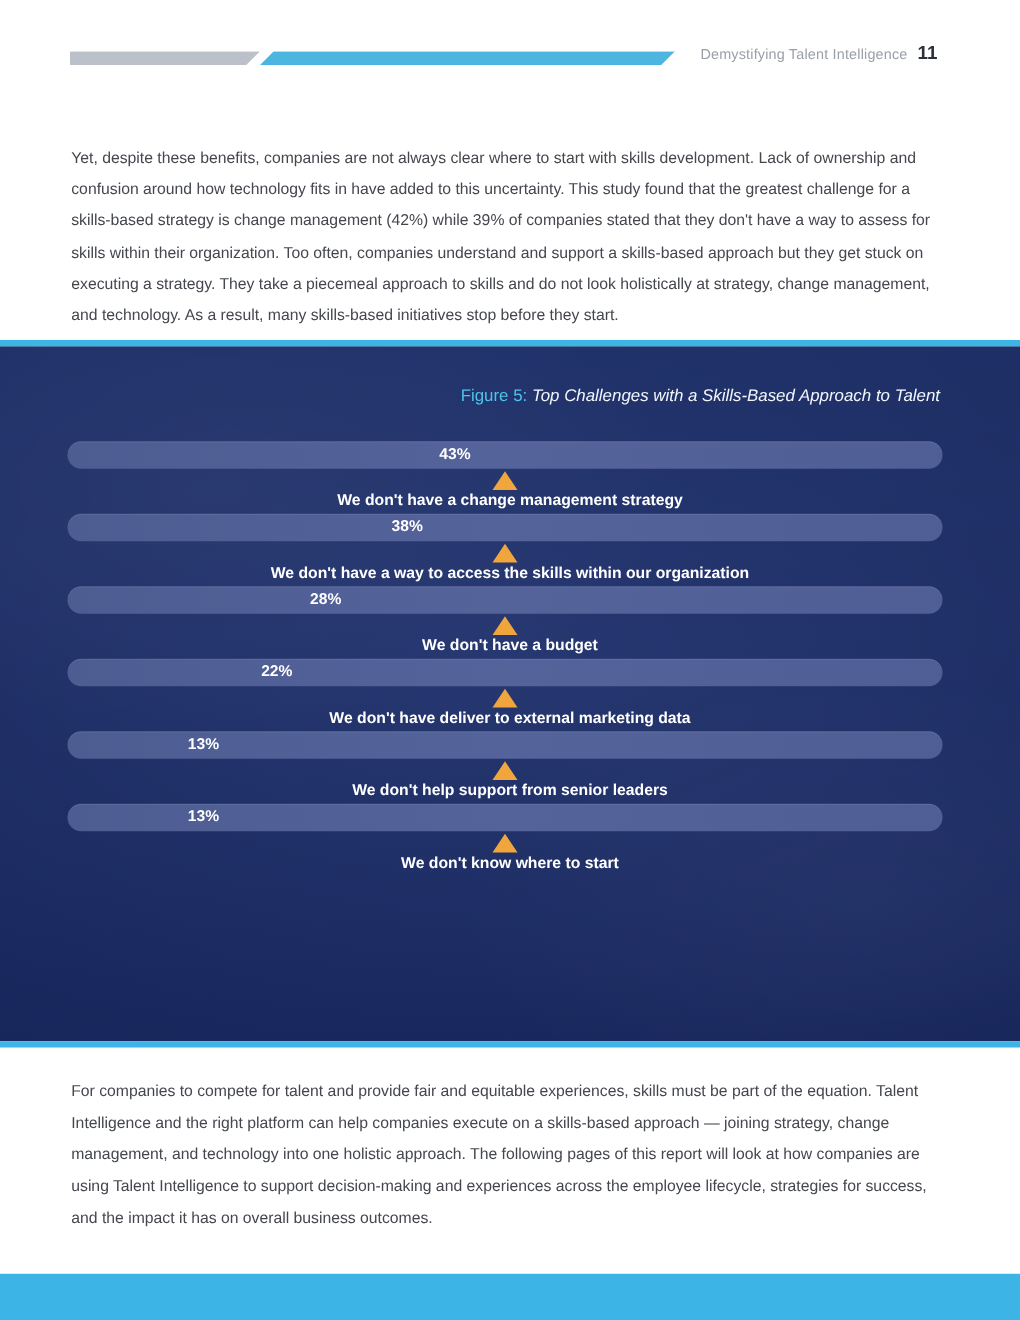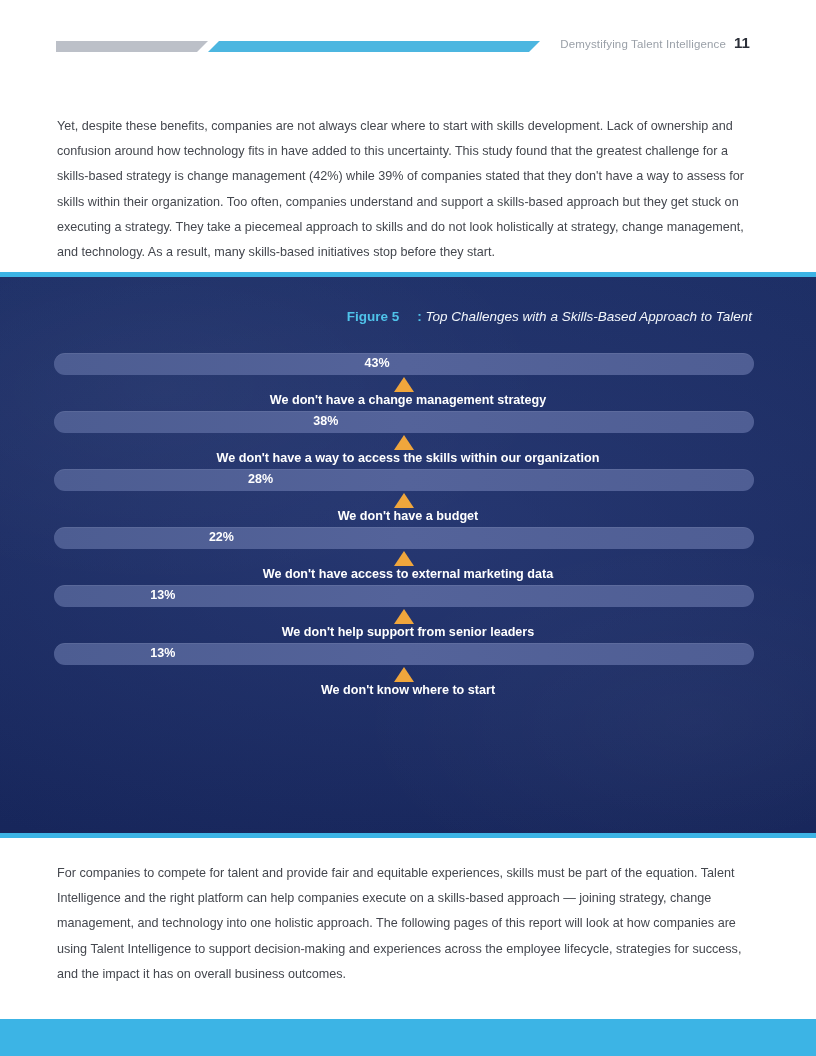--- a/index.html
+++ b/index.html
@@ -109,23 +109,22 @@
     left: 0;
     top: 32px;
     width: 752px;
     text-align: right;
     font-size: 13.5px;
     white-space: nowrap;
     z-index: 2;
   }
   .chart-title .fig-label {
     color: #4fc3ea;
-    font-weight: bold;
+    font-weight: normal;
     font-style: normal;
-    margin-left: 18px;
   }
   .chart-title .fig-text {
     color: #f2f6fb;
     font-style: italic;
   }
 
   .rows-wrap {
     position: absolute;
     left: 0;
     top: 76px;
@@ -203,41 +202,41 @@
 
 <div class="chart-panel">
 
   <div class="chart-title">
     <span class="fig-label">Figure 5</span><span class="fig-label">: </span><span class="fig-text">Top Challenges with a Skills-Based Approach to Talent</span>
   </div>
 
   <div class="rows-wrap">
       <div class="chart-row">
         <div class="bar-track"></div>
-        <div class="bar-value" style="left: 377px;">43%</div>
+        <div class="bar-value" style="left: 364px;">43%</div>
         <div class="marker-tri" style="left: 404px;"></div>
         <div class="row-label">We don't have a change management strategy</div>
       </div>
       <div class="chart-row">
         <div class="bar-track"></div>
         <div class="bar-value" style="left: 325.76px;">38%</div>
         <div class="marker-tri" style="left: 404px;"></div>
         <div class="row-label">We don't have a way to access the skills within our organization</div>
       </div>
       <div class="chart-row">
         <div class="bar-track"></div>
         <div class="bar-value" style="left: 260.56px;">28%</div>
         <div class="marker-tri" style="left: 404px;"></div>
         <div class="row-label">We don't have a budget</div>
       </div>
       <div class="chart-row">
         <div class="bar-track"></div>
         <div class="bar-value" style="left: 221.44px;">22%</div>
         <div class="marker-tri" style="left: 404px;"></div>
-        <div class="row-label">We don't have access to external marketing data</div>
+        <div class="row-label">We don't have deliver to external marketing data</div>
       </div>
       <div class="chart-row">
         <div class="bar-track"></div>
         <div class="bar-value" style="left: 162.76px;">13%</div>
         <div class="marker-tri" style="left: 404px;"></div>
         <div class="row-label">We don't help support from senior leaders</div>
       </div>
       <div class="chart-row">
         <div class="bar-track"></div>
         <div class="bar-value" style="left: 162.76px;">13%</div>

